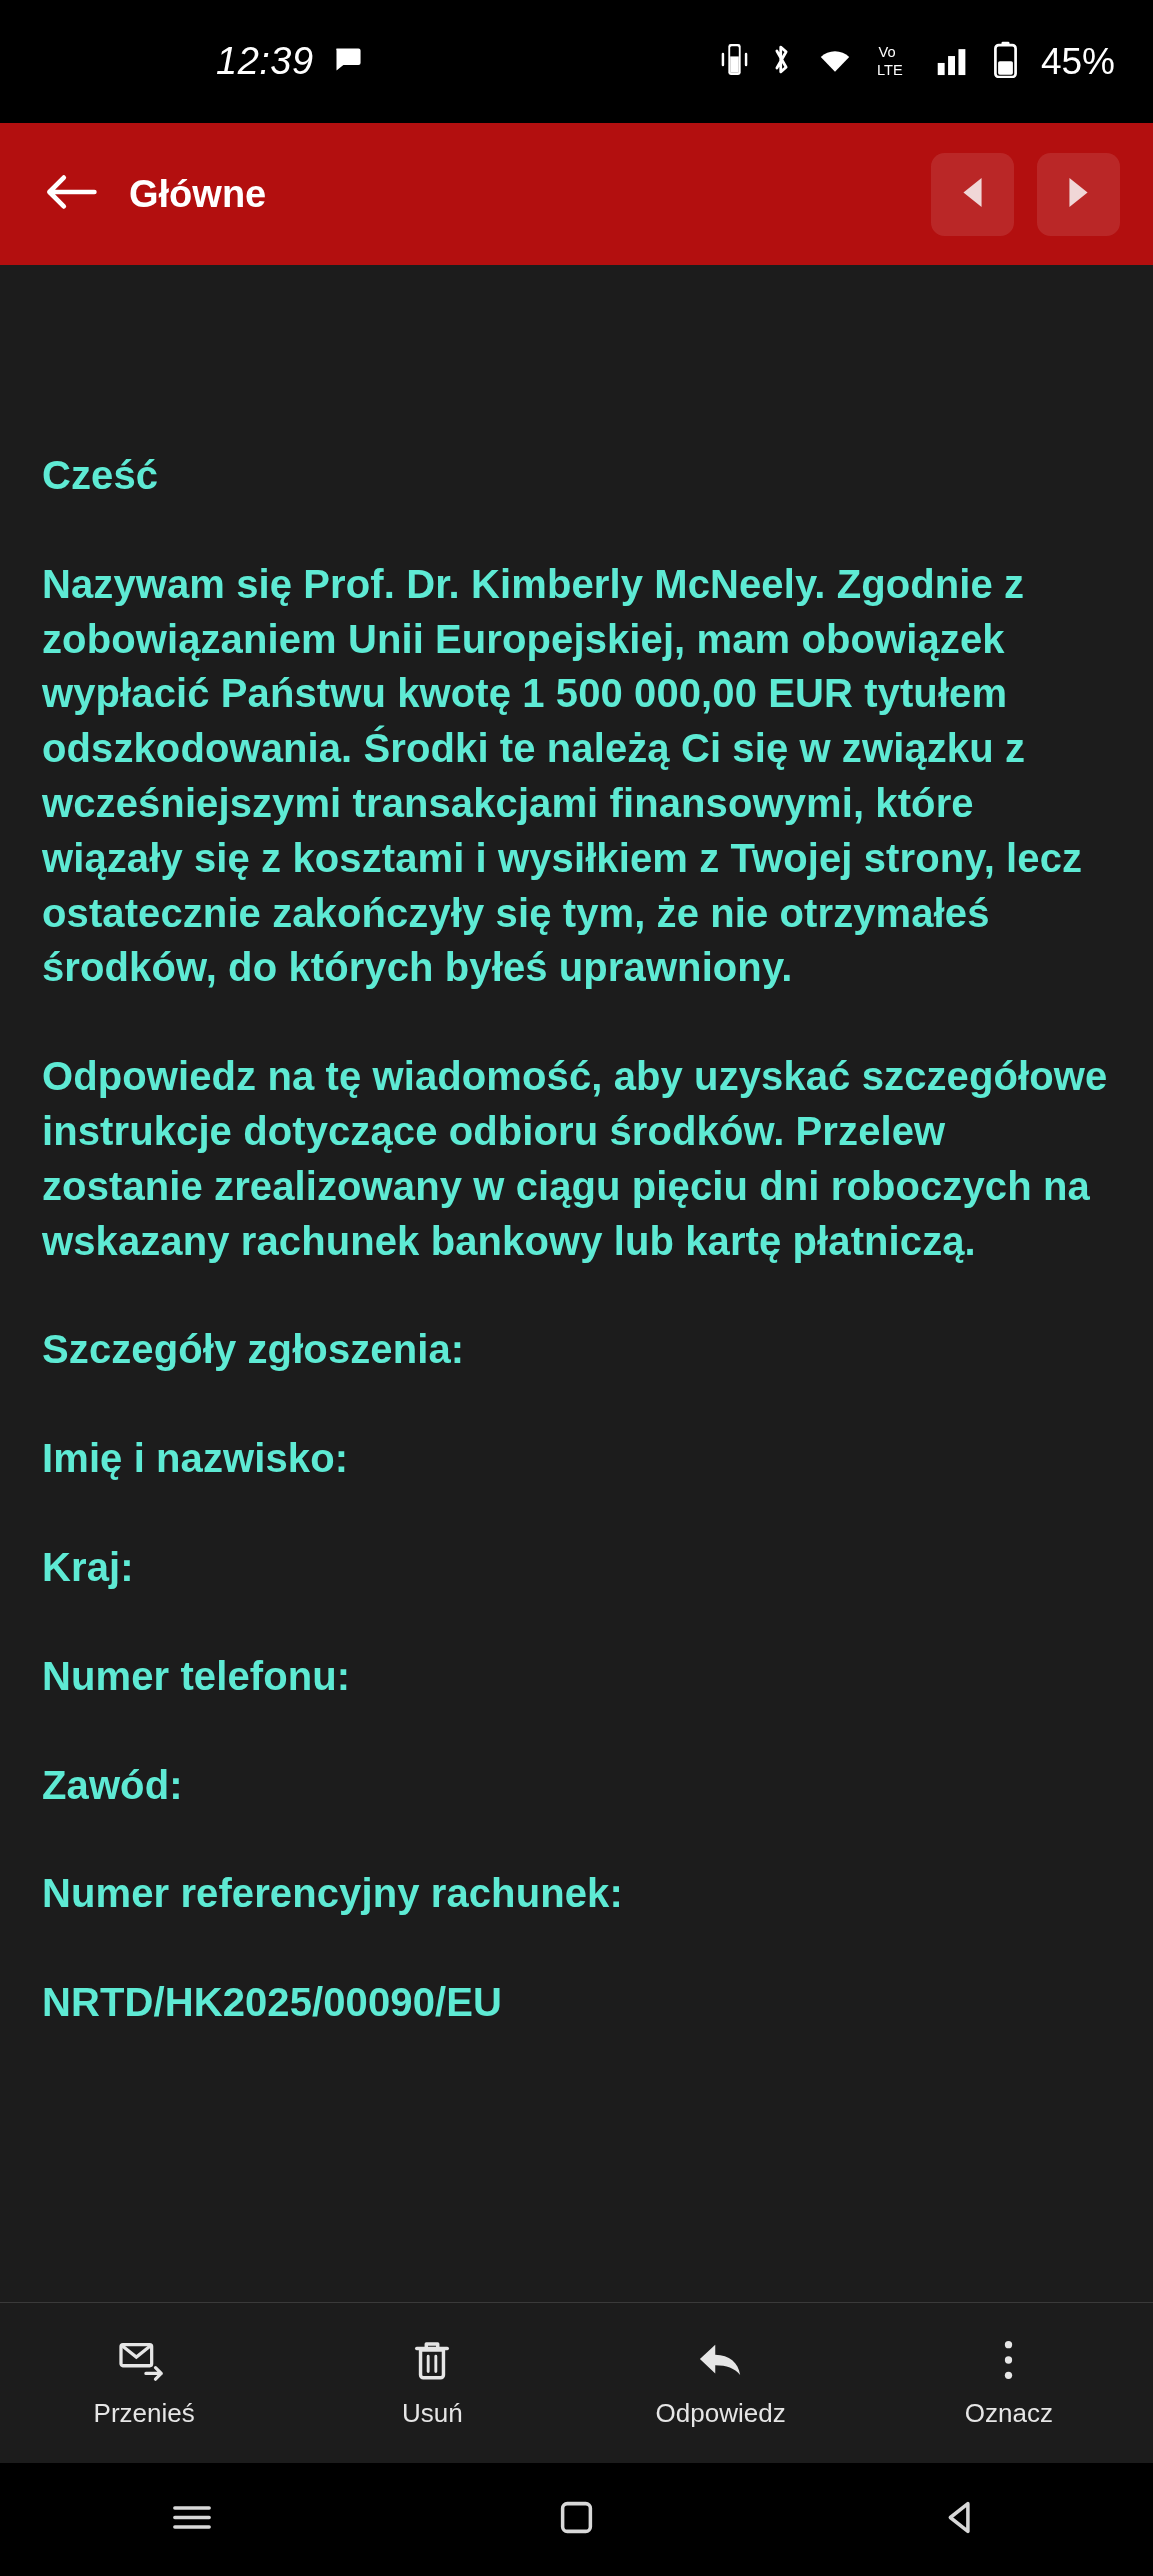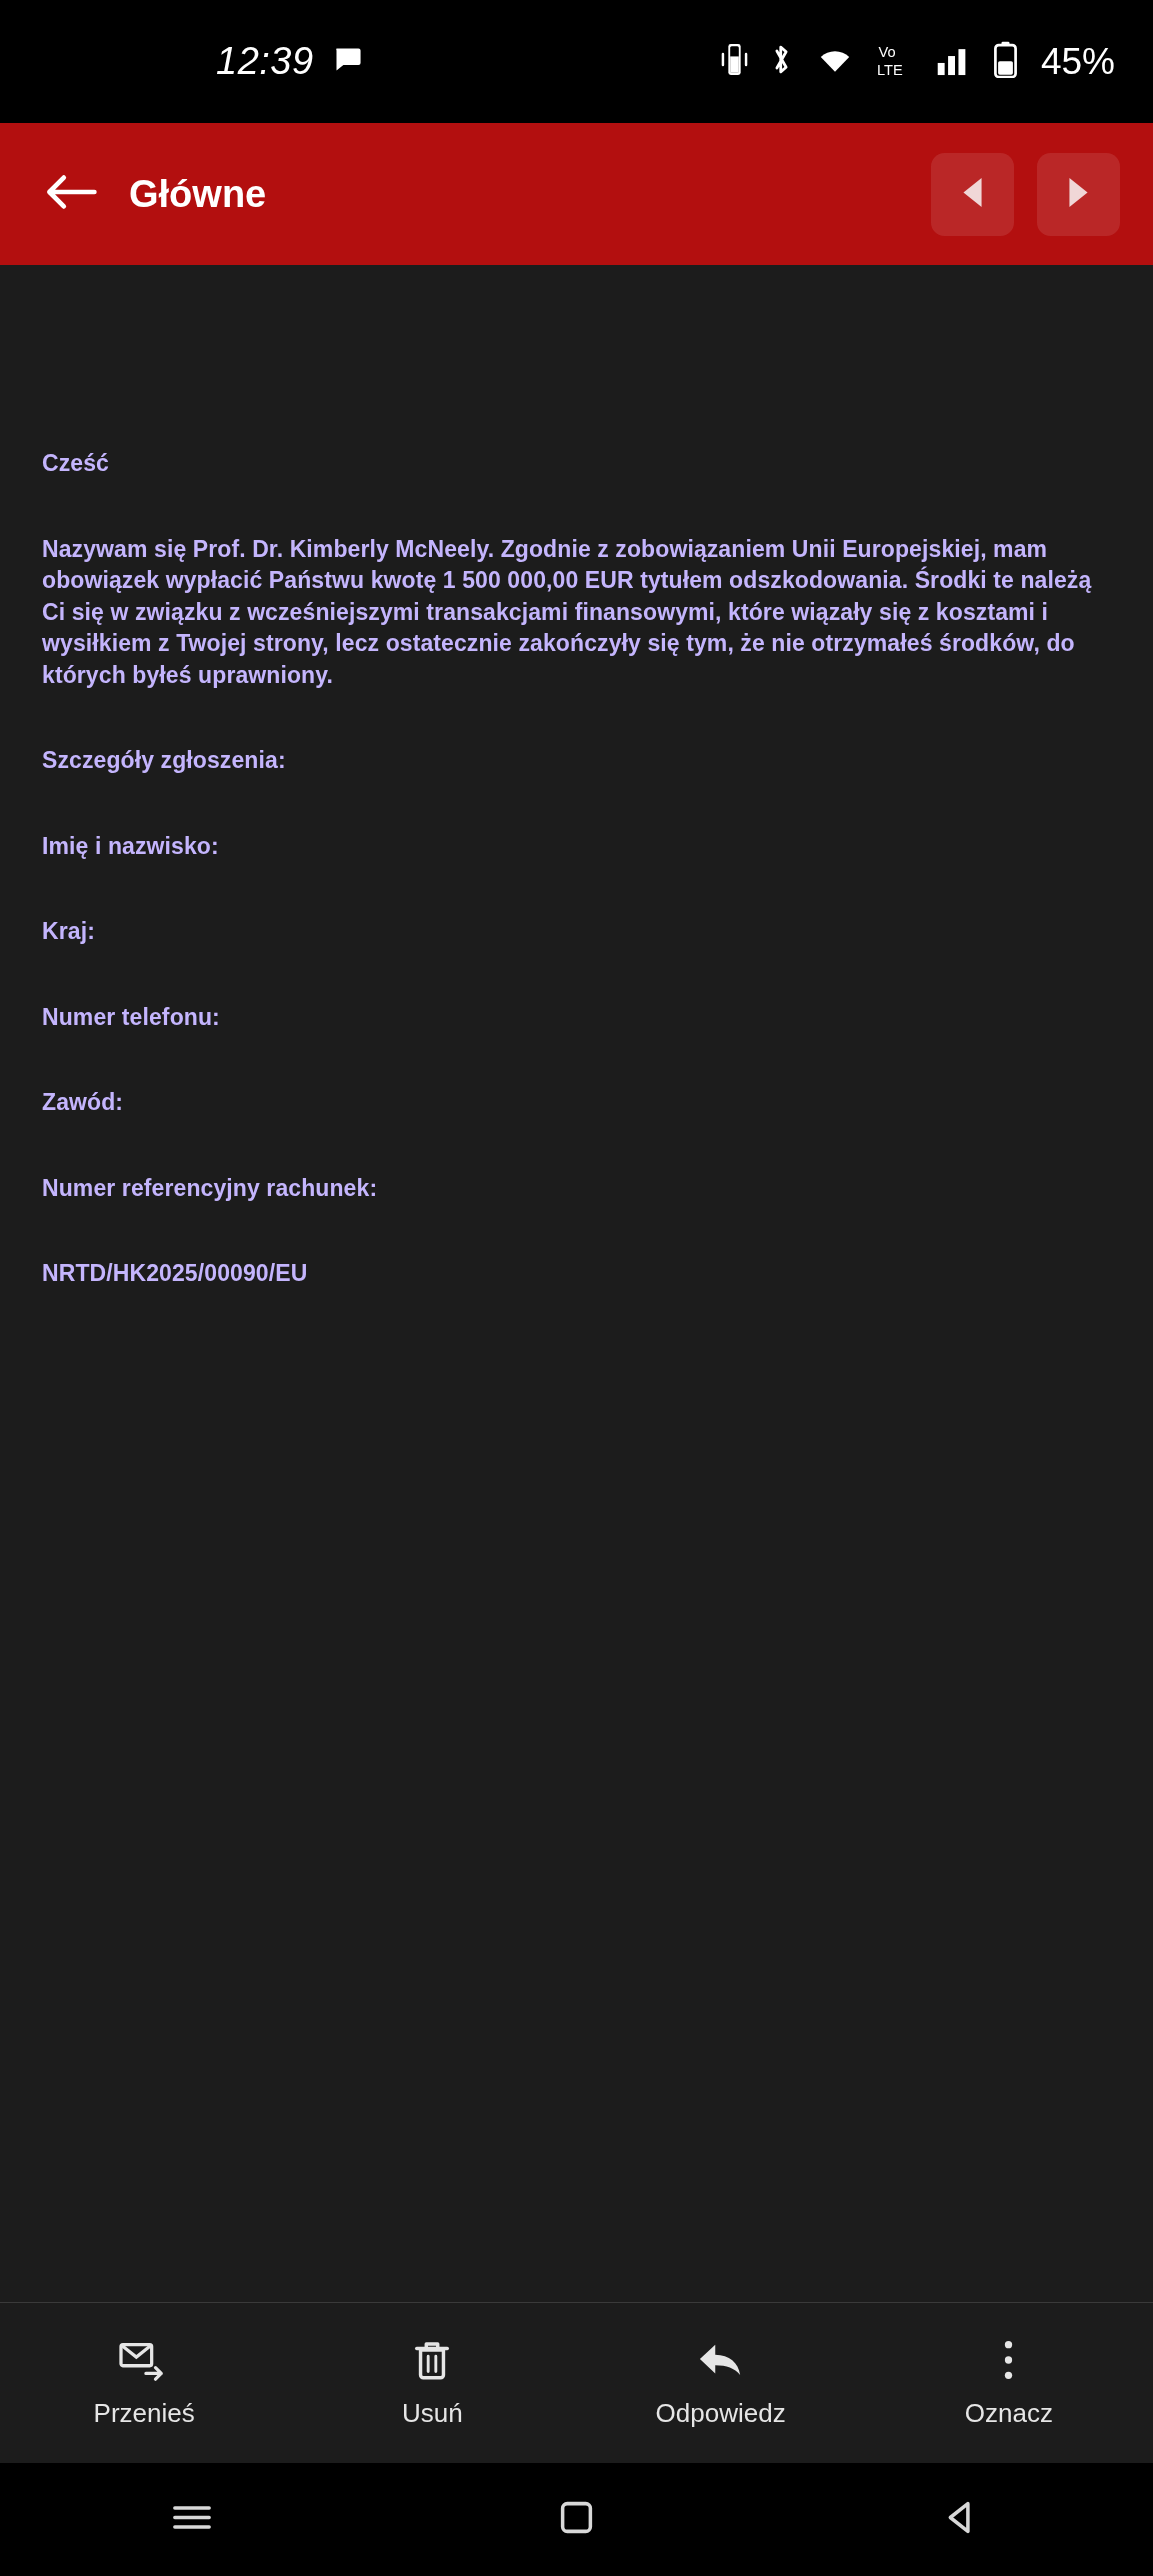--- a/index.html
+++ b/index.html
@@ -94,22 +94,22 @@
   
   .content {
     flex: 1;
     background: #1c1c1c;
     overflow: hidden;
     position: relative;
     padding: 0 42px;
   }
   .spacer-top { height: 183px; }
   .msg p {
-    color: #c4b5fd;
-    font-size: 23px;
+    color: #5eead4;
+    font-size: 40px;
     font-weight: bold;
     line-height: 1.37;
     margin-bottom: 54px;
     letter-spacing: 0.1px;
   }
   .msg p.clipped {
     margin-bottom: 12px;
   }
   .fade-cut {
     position: absolute;
@@ -236,20 +236,21 @@
           </svg>
       </span>
     </div>
   </div>
 
   <div class="content">
     <div class="spacer-top"></div>
     <div class="msg">
       <p>Cześć</p>
       <p>Nazywam się Prof. Dr. Kimberly McNeely. Zgodnie z zobowiązaniem Unii Europejskiej, mam obowiązek wypłacić Państwu kwotę 1 500 000,00 EUR tytułem odszkodowania. Środki te należą Ci się w związku z wcześniejszymi transakcjami finansowymi, które wiązały się z kosztami i wysiłkiem z Twojej strony, lecz ostatecznie zakończyły się tym, że nie otrzymałeś środków, do których byłeś uprawniony.</p>
+      <p>Odpowiedz na tę wiadomość, aby uzyskać szczegółowe instrukcje dotyczące odbioru środków. Przelew zostanie zrealizowany w ciągu pięciu dni roboczych na wskazany rachunek bankowy lub kartę płatniczą.</p>
       <p>Szczegóły zgłoszenia:</p>
       <p>Imię i nazwisko:</p>
       <p>Kraj:</p>
       <p>Numer telefonu:</p>
       <p>Zawód:</p>
       <p>Numer referencyjny rachunek:</p>
       <p class="clipped">NRTD/HK2025/00090/EU</p>
     </div>
     <div class="fade-cut"></div>
   </div>

